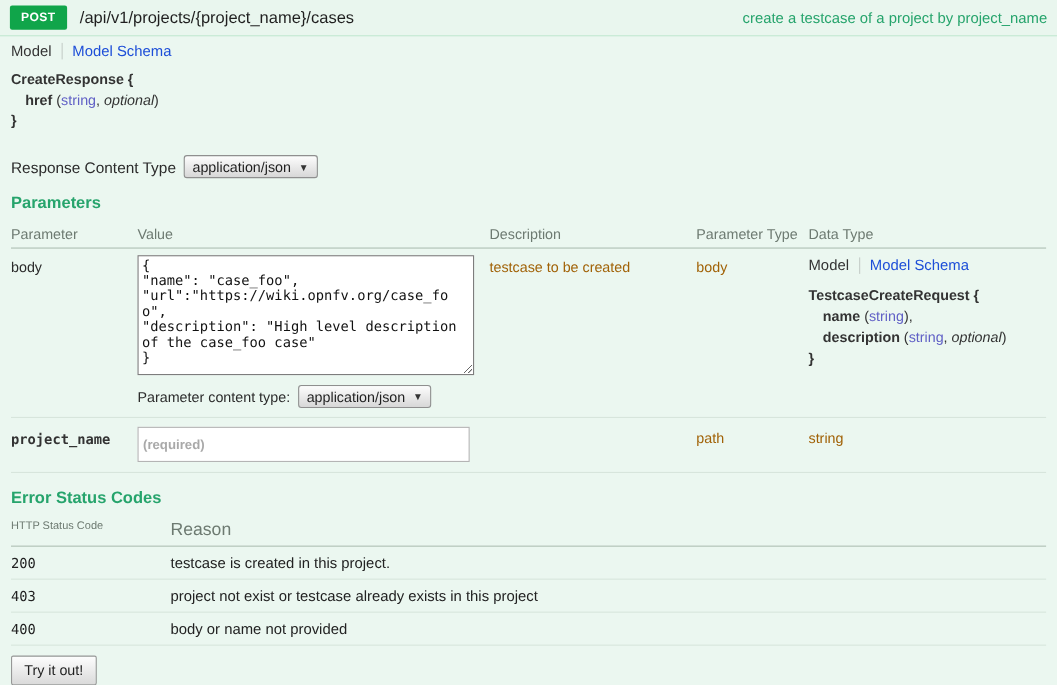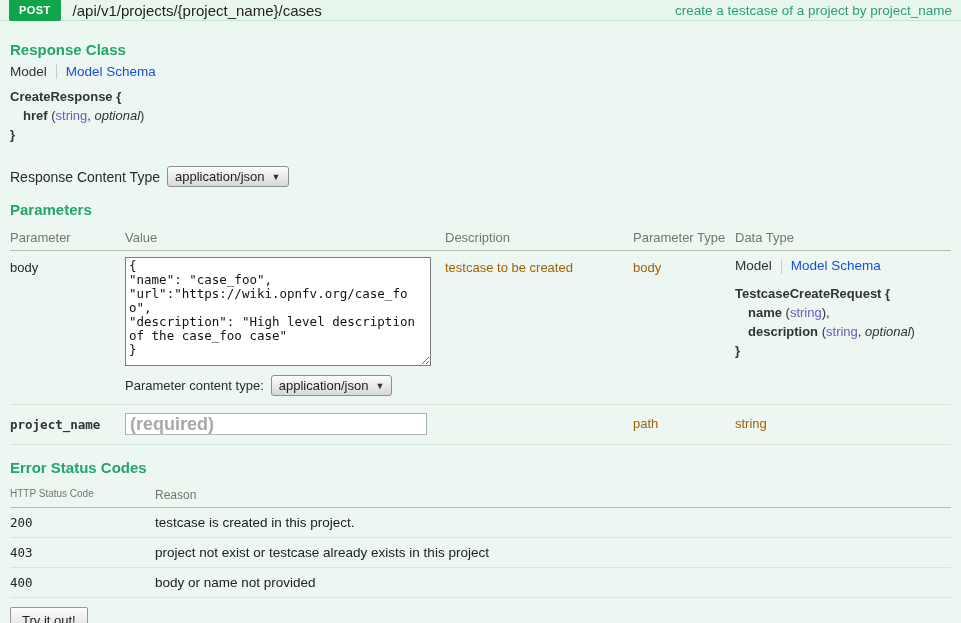--- a/index.html
+++ b/index.html
@@ -5,21 +5,21 @@
   * { box-sizing: border-box; margin: 0; padding: 0; }
   html, body { width: 961px; height: 623px; overflow: hidden; }
   body {
     font-family: "Liberation Sans", sans-serif;
     font-size: 13px;
     color: #333;
     background: #ebf7f0;
   }
   
   .op-header {
-    height: 21px;
+    height: 33px;
     background: #e9f6ee;
     border-bottom: 1px solid #c3e8d1;
     display: flex;
     align-items: center;
     padding: 0 9px;
   }
   .method-badge {
     background: #10a54a;
     color: #fff;
     font-weight: bold;
@@ -104,38 +104,38 @@
     white-space: pre-wrap;
     word-break: break-all;
   }
   .body-textarea::-webkit-scrollbar { width: 15px; }
   .body-textarea::-webkit-scrollbar-track { background: #f5f5f5; border-left: 1px solid #cfcfcf; }
   .body-textarea::-webkit-scrollbar-thumb { background: #b5b5b5; border: 1px solid #939393; }
   .body-textarea::-webkit-scrollbar-button { background: #e4e4e4; border: 1px solid #a8a8a8; height: 15px; }
   .pct-row { display: flex; align-items: center; margin-top: 6px; font-size: 13px; color: #2b2b2b; }
   .req-input {
     width: 302px;
-    height: 22px;
+    height: 32px;
     border: 1px solid #b4b4b4;
     background: #fff;
     font-family: "Liberation Sans", sans-serif;
-    font-size: 18px;
+    font-size: 12px;
     padding: 1px 4px;
     color: #333;
   }
   .req-input::placeholder { color: #a9a9a9; font-weight: bold; opacity: 1; }
   .dtype-sig { font-size: 12.5px; line-height: 17px; }
   .dtype-sig .sig-tabs { margin-bottom: 10px; }
   
   .err-head { display: flex; color: #6d7a71; font-size: 13px; padding: 6px 0 5px 0; border-bottom: 1px solid #aebfb3; }
   .err-row { display: flex; align-items: center; padding: 7px 0; border-bottom: 1px solid #d7e5dc; }
   .e-code { width: 145px; font-family: "DejaVu Sans Mono", monospace; font-size: 12.5px; color: #222; }
   .e-reason { flex: 1; font-size: 13.5px; color: #222; }
   .err-head .e-code { font-family: "Liberation Sans", sans-serif; color: #6d7a71; font-size: 10px; }
-  .err-head .e-reason { color: #6d7a71; font-size: 12px; }
+  .err-head .e-reason { color: #6d7a71; font-size: 16px; }
   
   .try-btn {
     margin-top: 9px;
     display: inline-block;
     background: linear-gradient(#fdfdfd, #dadada);
     border: 1px solid #979797;
     border-radius: 2px;
     padding: 5px 11px;
     font-family: "Liberation Sans", sans-serif;
     font-size: 13px;
@@ -148,21 +148,20 @@
 
 <div class="op-header">
   <span class="method-badge">POST</span>
   <span class="op-path">/api/v1/projects/{project_name}/cases</span>
   <a class="op-summary">create a testcase of a project by project_name</a>
 </div>
 
 <div class="content">
 
   
-  <div class="sec-heading">Response Class</div>
 
   <div class="sig-tabs">
     <span class="sig-tab-on">Model</span>
     <span class="tab-div"></span>
     <span class="sig-tab-off">Model Schema</span>
   </div>
 
   <div class="sig">
     <div class="sig-open">CreateResponse {</div>
     <div class="sig-prop"><span class="prop-name">href</span><span> (</span><span class="prop-type">string</span><span>, </span><span class="prop-opt">optional</span><span>)</span></div>

